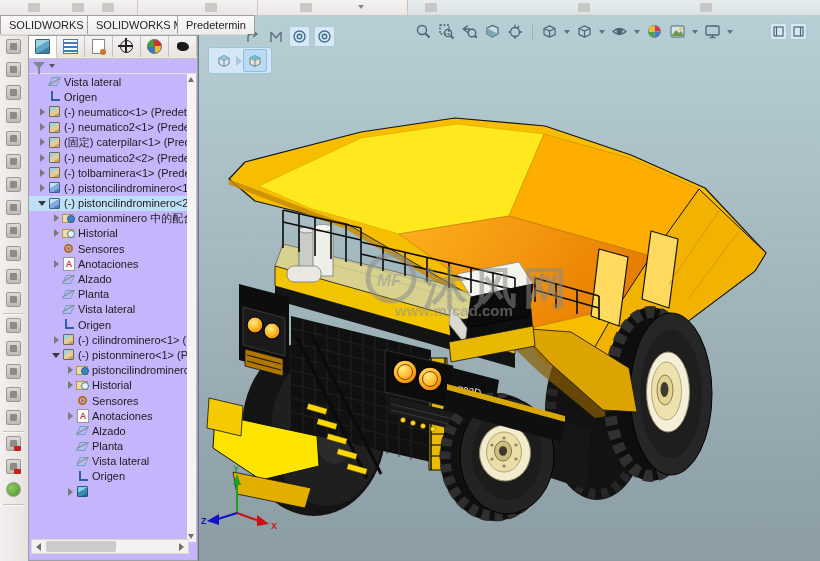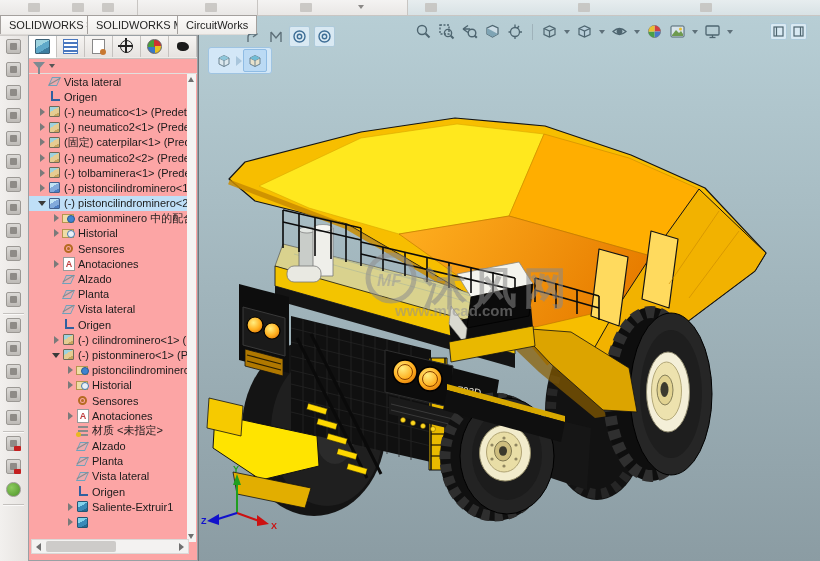--- a/index.html
+++ b/index.html
@@ -20,21 +20,21 @@
   
   .ltb{position:absolute;left:0;top:35px;width:28px;height:526px;background:linear-gradient(90deg,#F2F0EE,#E6E3E0);border-right:1px solid #C2BFBC;border-top:1px solid #CFCCC9;}
   .ltb .lic{position:absolute;left:6px;width:15px;height:15px;border:1px solid #9B9894;border-radius:2px;background:linear-gradient(#DCDAD7,#BDBAB6);box-sizing:border-box;}
   .ltb .lic::after{content:"";position:absolute;left:3px;top:3px;width:7px;height:7px;background:#8E8B87;border-radius:1px;}
   .ltb .lic.red::before{content:"";position:absolute;right:-1px;bottom:-1px;width:7px;height:5px;background:#C42020;border-radius:1px;z-index:2;}
   .ltb .lic.green{border-radius:50%;background:radial-gradient(circle at 35% 35%,#8CCB5E,#4E9428);}
   .ltb .lic.green::after{display:none;}
   .ltb .lsep{position:absolute;left:3px;width:21px;height:1px;background:#C4C1BE;box-shadow:0 1px 0 #FAF9F8;}
 
   
-  .panel{position:absolute;left:28px;top:35px;width:170px;height:526px;background:#fca5a5;border:1px solid #9AA0A4;box-sizing:border-box;z-index:4;}
+  .panel{position:absolute;left:28px;top:35px;width:170px;height:526px;background:#c4b5fd;border:1px solid #9AA0A4;box-sizing:border-box;z-index:4;}
   .ptabs{position:absolute;left:0;top:0;width:168px;height:22px;background:#EDEAE7;border-bottom:1px solid #C5C2BF;display:flex;}
   .ptab{width:27px;height:21px;border-right:1px solid #C5C2BF;display:flex;align-items:center;justify-content:center;background:linear-gradient(#F6F4F2,#E6E3E0);}
   .ptab.active{background:#FFFFFF;border-bottom:1px solid #fff;}
   .pt-cube{width:13px;height:13px;background:linear-gradient(150deg,#9ED3DF 0 38%,#5FA8C8 38% 70%,#3E7EA0 70%);border:1px solid #3A6076;border-radius:1px;}
   .pt-list{width:13px;height:13px;border:1px solid #4A78C0;background:repeating-linear-gradient(#fff 0 2px,#4A78C0 2px 4px);}
   .pt-sheet{width:11px;height:13px;border:1px solid #888;background:#fff;position:relative;}
   .pt-sheet::after{content:"";position:absolute;right:-2px;bottom:-2px;width:6px;height:6px;background:#C87830;border-radius:50%;}
   .pt-target{width:13px;height:13px;border:1.5px solid #222;border-radius:50%;position:relative;box-sizing:border-box;}
   .pt-target::before{content:"";position:absolute;left:4px;top:-3px;width:1.5px;height:15px;background:#222;}
   .pt-target::after{content:"";position:absolute;top:4px;left:-3px;height:1.5px;width:15px;background:#222;}
@@ -117,21 +117,21 @@
     <div class="mark" style="left:578px"></div>
     <div class="mark" style="left:700px"></div>
     <div class="sep" style="left:137px"></div>
     <div class="sep" style="left:257px"></div>
     <div class="sep" style="left:407px"></div>
   </div>
 
   <div class="tabbar">
     <div class="ctab" style="left:0"><span>SOLIDWORKS 插件</span></div>
     <div class="ctab" style="left:87px"><span>SOLIDWORKS MBD</span></div>
-    <div class="ctab" style="left:177px"><span>CircuitWorks</span></div>
+    <div class="ctab" style="left:177px"><span>Predetermin</span></div>
   </div>
 
   <div class="ltb">
     <span class="lic" style="top:3px"></span>
     <span class="lic" style="top:26px"></span>
     <span class="lic" style="top:49px"></span>
     <span class="lic" style="top:72px"></span>
     <span class="lic" style="top:95px"></span>
     <span class="lic" style="top:118px"></span>
     <span class="lic" style="top:141px"></span>
@@ -290,47 +290,37 @@
           <span class="ic ic-sensor"></span>
           <span class="lbl">Sensores</span>
         </div>
       <div class="row lv3">
           <span class="exp c"></span>
           <span class="ic ic-anno"></span>
           <span class="lbl">Anotaciones</span>
         </div>
       <div class="row lv3">
           <span class="exp n"></span>
-          <span class="ic ic-mat"></span>
-          <span class="lbl">材质 &lt;未指定&gt;</span>
-        </div>
-      <div class="row lv3">
-          <span class="exp n"></span>
           <span class="ic ic-plane"></span>
           <span class="lbl">Alzado</span>
         </div>
       <div class="row lv3">
           <span class="exp n"></span>
           <span class="ic ic-plane"></span>
           <span class="lbl">Planta</span>
         </div>
       <div class="row lv3">
           <span class="exp n"></span>
           <span class="ic ic-plane"></span>
           <span class="lbl">Vista lateral</span>
         </div>
       <div class="row lv3">
           <span class="exp n"></span>
           <span class="ic ic-origin"></span>
           <span class="lbl">Origen</span>
-        </div>
-      <div class="row lv3">
-          <span class="exp c"></span>
-          <span class="ic ic-ext"></span>
-          <span class="lbl">Saliente-Extruir1</span>
         </div>
       <div class="row lv3">
           <span class="exp c"></span>
           <span class="ic ic-ext"></span>
           <span class="lbl"></span>
         </div>
     </div>
 
     <div class="vscroll">
       <span class="varr u"></span>

